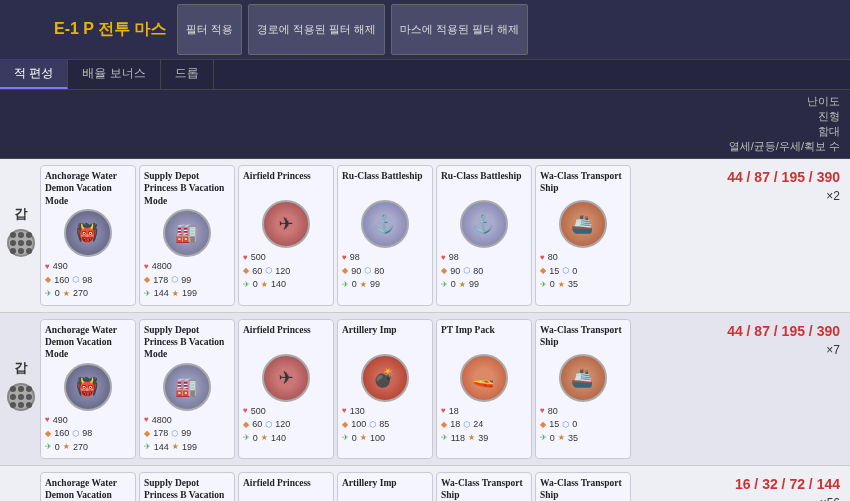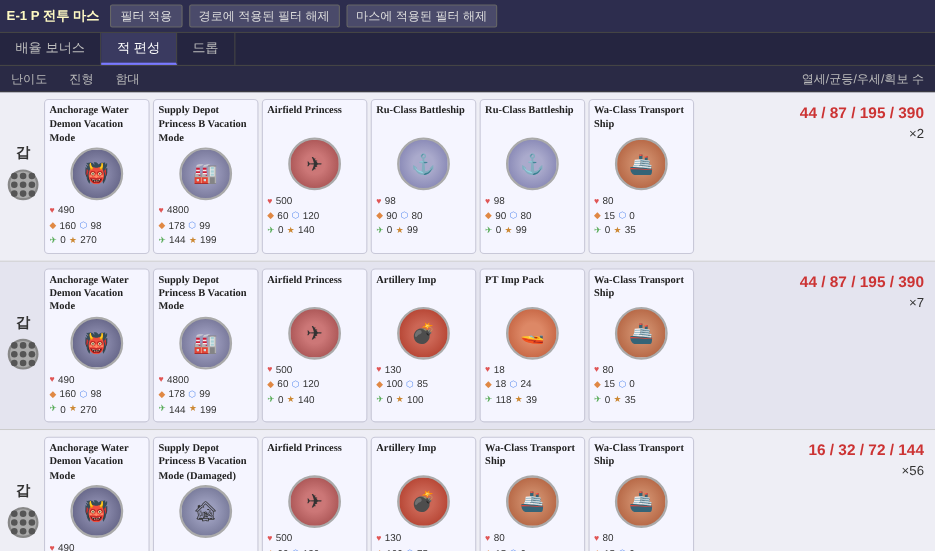--- a/index.html
+++ b/index.html
@@ -16,30 +16,31 @@
     
     .top-bar {
       background: #2d2d4e;
       display: flex;
       align-items: center;
       padding: 4px 6px;
       gap: 6px;
       border-bottom: 1px solid #444;
     }
     .top-bar-title {
-      color: #fef9c3;
-      font-size: 12px;
+      color: #eab308;
+      font-size: 16px;
       font-weight: bold;
       margin-right: 4px;
+      margin-left: 48px;
     }
     .top-btn {
       background: #4a4a6a;
       color: #ddd;
       border: 1px solid #666;
-      padding: 2px 8px;
+      padding: 17px 8px;
       font-size: 11px;
       cursor: pointer;
       border-radius: 2px;
     }
 
     
     .nav-tabs {
       background: #252540;
       display: flex;
       border-bottom: 1px solid #444;
@@ -59,21 +60,21 @@
 
     
     .table-header {
       background: #2a2a45;
       display: flex;
       align-items: flex-end;
       padding: 4px 10px;
       border-bottom: 1px solid #444;
       color: #bbb;
       font-size: 11px;
-      gap: 20px;
+      flex-direction: column;
     }
     .th-right {
       margin-left: auto;
       color: #bbb;
       font-size: 11px;
     }
 
     
     .main-content {
       background: #e8e8f0;
@@ -222,22 +223,22 @@
 <body>
 
 <div class="top-bar">
   <span class="top-bar-title">E-1 P 전투 마스</span>
   <button class="top-btn">필터 적용</button>
   <button class="top-btn">경로에 적용된 필터 해제</button>
   <button class="top-btn">마스에 적용된 필터 해제</button>
 </div>
 
 <div class="nav-tabs">
+  <div class="nav-tab active">적 편성</div>
   <div class="nav-tab">배율 보너스</div>
-  <div class="nav-tab active">적 편성</div>
   <div class="nav-tab">드롭</div>
 </div>
 
 <div class="table-header">
   <span>난이도</span>
   <span>진형</span>
   <span>함대</span>
   <span class="th-right">열세/균등/우세/획보 수</span>
 </div>
 

